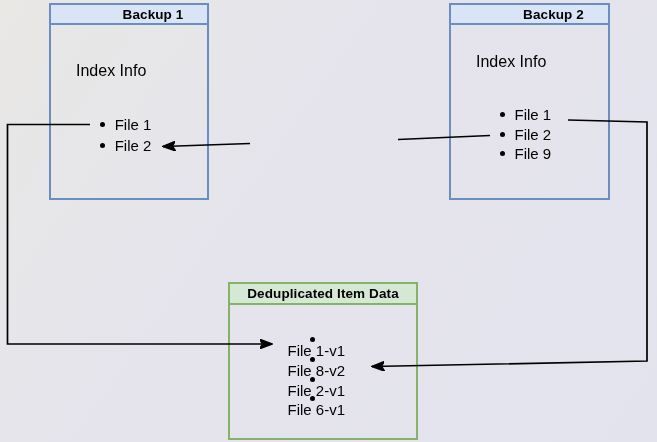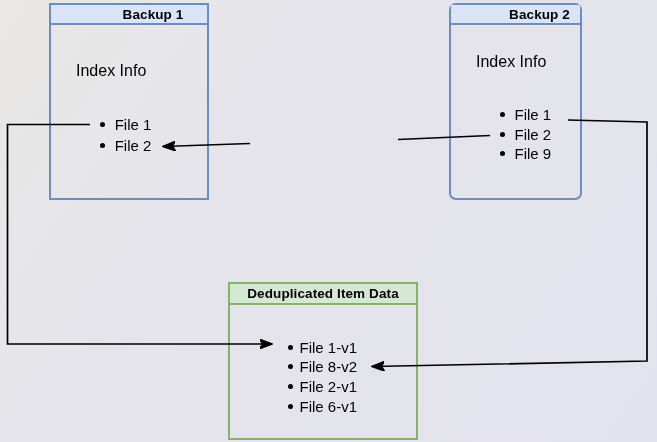--- a/index.html
+++ b/index.html
@@ -26,21 +26,21 @@
     display:flex;align-items:center;justify-content:center;
     font-weight:bold;font-size:13.5px;letter-spacing:0.1px;
   }
   .blue .box-header{height:18px;background:var(--blue-header-fill);border-bottom:2px solid var(--blue-box-border);padding-left:48px;}
   .green .box-header{height:19px;background:var(--green-header-fill);border-bottom:2px solid var(--green-box-border);}
   .section-label{position:absolute;font-size:16px;white-space:nowrap;}
   ul.file-list{position:absolute;margin:0;padding:0;list-style:none;}
   ul.file-list li{display:flex;align-items:center;white-space:nowrap;font-size:15px;}
   #backup1-box li{height:21.2px;}
   #backup2-box li{height:19.6px;}
-  #dedup-box li{height:19.7px;}
+  #dedup-box li{height:19.7px;flex-direction:column;}
   .dot{width:5px;height:5px;border-radius:50%;background:var(--text-color);flex:0 0 5px;}
   #backup1-box .dot,#backup2-box .dot{margin-right:10px;}
   #dedup-box .dot{margin-right:7px;}
   .annotation{
     position:absolute;left:242px;top:120px;width:164px;
     text-align:center;font-size:14px;line-height:1.14;
   }
   svg.overlay{position:absolute;left:0;top:0;width:657px;height:442px;pointer-events:none;}
   svg.overlay path{fill:none;stroke:var(--arrow-color);stroke-width:1.7;}
 </style>
@@ -59,21 +59,21 @@
         <span class="dot"></span>
         <span>File 1</span>
       </li>
       <li>
         <span class="dot"></span>
         <span>File 2</span>
       </li>
     </ul>
   </div>
 
-  <div class="box blue" id="backup2-box" style="left:449px;top:3px;width:133px;height:197px;border-radius:7px;">
+  <div class="box blue" id="backup2-box" style="left:449px;top:3px;width:161px;height:197px;">
     <div class="box-header">
       <span>Backup 2</span>
     </div>
     <div class="section-label" style="left:25px;top:48px;">Index Info</div>
     <ul class="file-list" style="left:48.5px;top:99.8px;">
       <li>
         <span class="dot"></span>
         <span>File 1</span>
       </li>
       <li>

